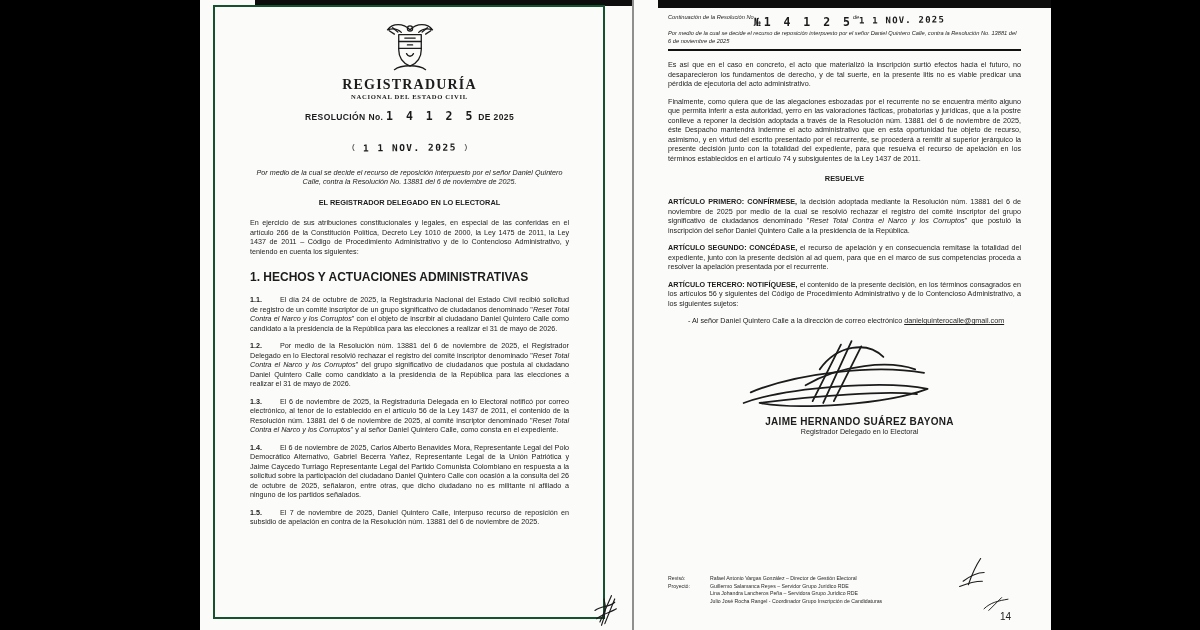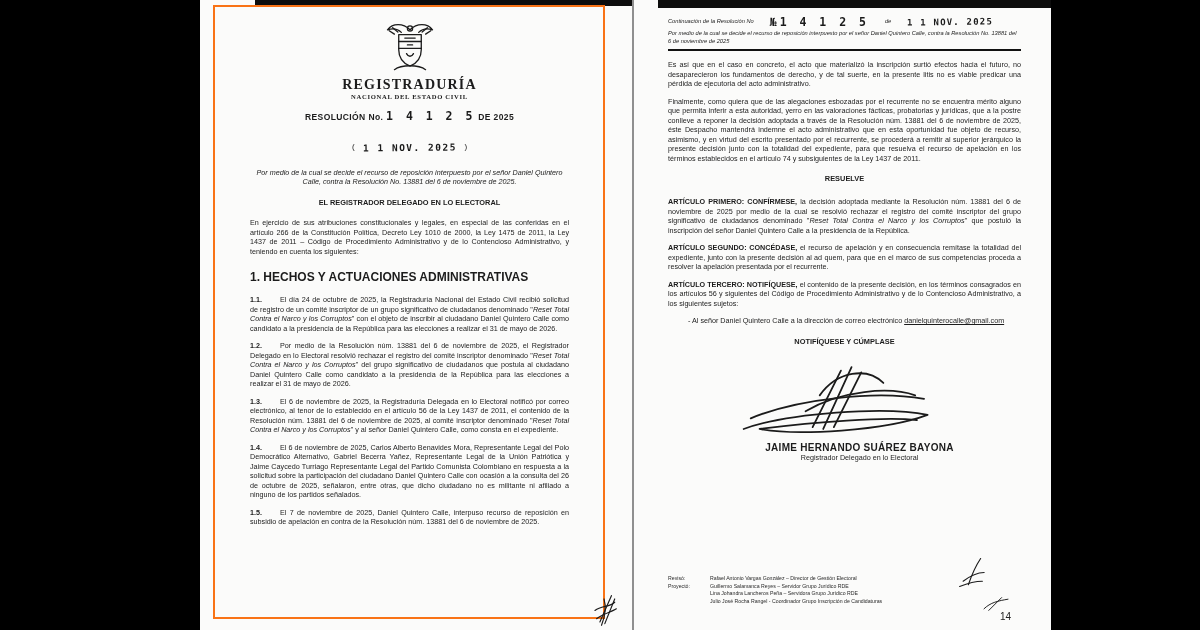--- a/index.html
+++ b/index.html
@@ -6,42 +6,42 @@
   .canvas{position:relative;width:1200px;height:630px;background:#000;overflow:hidden;
           font-family:"Liberation Sans",sans-serif;color:#1c1c1c;}
   .page{position:absolute;top:0;height:630px;background:#fbfbfa;}
   .page-left{left:200px;width:432px;}
   .page-right{left:632px;width:419px;border-left:2px solid #8f8f8f;box-sizing:border-box;}
   .strip{position:absolute;top:0;background:#0d0d0d;}
   .strip-left{left:55px;right:0;height:6px;}
   .strip-right{left:24px;right:0;height:8px;}
 
   
-  .frame{position:absolute;left:13px;top:5px;width:392px;height:614px;border:2px solid #f97316;
+  .frame{position:absolute;left:13px;top:5px;width:392px;height:614px;border:2px solid #14532d;
          box-sizing:border-box;padding:14px 34px 0 35px;}
   .seal{display:block;margin:0 auto 3px auto;}
   .org{font-family:"Liberation Serif",serif;font-weight:bold;font-size:14px;letter-spacing:1.2px;text-align:center;line-height:1.05;}
   .org-sub{font-family:"Liberation Serif",serif;font-weight:bold;font-size:6.6px;letter-spacing:.7px;text-align:center;margin-bottom:9px;}
   .res-line{text-align:center;font-weight:bold;font-size:8.5px;letter-spacing:.4px;}
   .stamp{font-family:"DejaVu Sans Mono",monospace;font-weight:bold;color:#1a1a1a;}
   .res-line .stamp{font-size:11.5px;letter-spacing:3px;}
   .date-line{text-align:center;font-size:8.5px;margin-top:19px;}
   .date-line .stamp{font-size:9.5px;letter-spacing:1.5px;display:inline-block;transform:rotate(-.6deg);}
   .paren{font-size:8px;position:relative;top:-2px;padding:0 8px;}
   .subject{font-style:italic;text-align:center;font-size:7.2px;line-height:1.35;margin:15px 4px 11px 4px;}
   .authority{font-weight:bold;text-align:center;font-size:7.4px;margin-bottom:11px;}
   p.body{font-size:7.2px;line-height:1.32;text-align:justify;margin:0 0 8px 0;}
   .sec-title{font-weight:bold;text-align:left;font-size:12px;margin:14px 0 11px 0;}
   .item-num{font-weight:bold;padding-right:18px;}
   .initials{position:absolute;right:14px;bottom:2px;}
 
   
   .rp-content{position:absolute;left:34px;right:30px;top:14px;}
   .cont-header{font-size:5.7px;font-style:italic;line-height:1.4;color:#222;}
-  .cont-line1{display:flex;align-items:center;gap:16px;}
+  .cont-line1{display:flex;align-items:flex-start;}
   .cont-line1 .stamp{font-style:normal;font-size:11.5px;letter-spacing:3px;}
   .cont-line1 .stamp-date{font-style:normal;font-size:9px;letter-spacing:1.2px;transform:rotate(-.8deg);display:inline-block;}
   .rule{border:none;border-top:2px solid #111;margin:3px 0 9px 0;}
   .art-lead{font-weight:bold;}
   .bullet{margin-left:20px !important;}
   .u{text-decoration:underline;}
   .closing-title{font-weight:bold;text-align:center;font-size:7.4px;margin:11px 0 14px 0;}
   .dada{display:flex;align-items:baseline;gap:24px;font-size:7.2px;}
   .dada .stamp{font-size:10px;letter-spacing:2px;}
   .sig-wrap{margin:6px 0 0 66px;}
@@ -134,21 +134,20 @@
       <p class="body">Finalmente, como quiera que de las alegaciones esbozadas por el recurrente no se encuentra mérito alguno que permita inferir a esta autoridad, yerro en las valoraciones fácticas, probatorias y jurídicas, que a la postre conlleve a reponer la decisión adoptada a través de la Resolución núm. 13881 del 6 de noviembre de 2025, éste Despacho mantendrá indemne el acto administrativo que en esta oportunidad fue objeto de recurso, asimismo, y en virtud del escrito presentado por el recurrente, se procederá a remitir al superior jerárquico la presente decisión junto con la totalidad del expediente, para que resuelva el recurso de apelación en los términos establecidos en el artículo 74 y subsiguientes de la Ley 1437 de 2011.</p>
 
       <div class="closing-title">RESUELVE</div>
 
       <p class="body"><span class="art-lead">ARTÍCULO PRIMERO: CONFÍRMESE,</span> <span class="qi">la decisión adoptada mediante la Resolución núm. 13881 del 6 de noviembre de 2025 por medio de la cual se resolvió rechazar el registro del comité inscriptor del grupo significativo de ciudadanos denominado "<i>Reset Total Contra el Narco y los Corruptos</i>" que postuló la inscripción del señor Daniel Quintero Calle a la presidencia de la República.</span></p>
       <p class="body"><span class="art-lead">ARTÍCULO SEGUNDO: CONCÉDASE,</span> <span class="qi">el recurso de apelación y en consecuencia remítase la totalidad del expediente, junto con la presente decisión al ad quem, para que en el marco de sus competencias proceda a resolver la apelación presentada por el recurrente.</span></p>
       <p class="body"><span class="art-lead">ARTÍCULO TERCERO: NOTIFÍQUESE,</span> <span class="qi">el contenido de la presente decisión, en los términos consagrados en los artículos 56 y siguientes del Código de Procedimiento Administrativo y de lo Contencioso Administrativo, a los siguientes sujetos:</span></p>
 
       <p class="body bullet"><span>- Al señor Daniel Quintero Calle a la dirección de correo electrónico</span> <span class="u">danielquinterocalle@gmail.com</span></p>
 
-      <div class="closing-title">NOTIFÍQUESE Y CÚMPLASE</div>
 
 
       <div class="sig-wrap">
         <svg class="ink" viewBox="0 0 230 95" width="205" height="84">
           <g stroke-width="2">
             <path d="M18 66 C70 44 160 34 214 44"></path>
             <path d="M10 78 C60 60 170 52 218 62 C170 80 70 86 28 78 C90 70 170 64 206 68"></path>
             <path d="M120 12 L88 76"></path>
             <path d="M132 8 L100 78"></path>
             <path d="M143 14 L112 76"></path>

